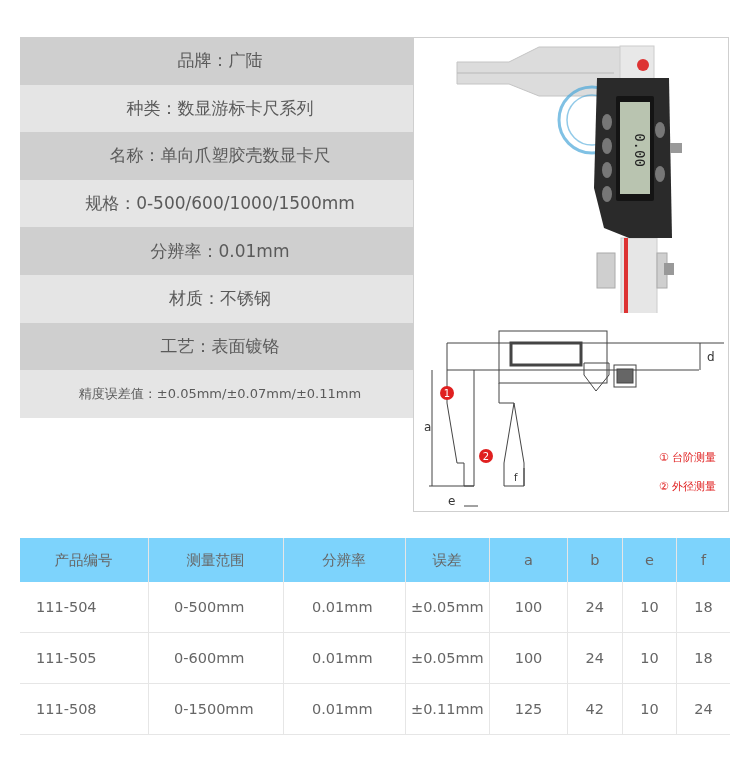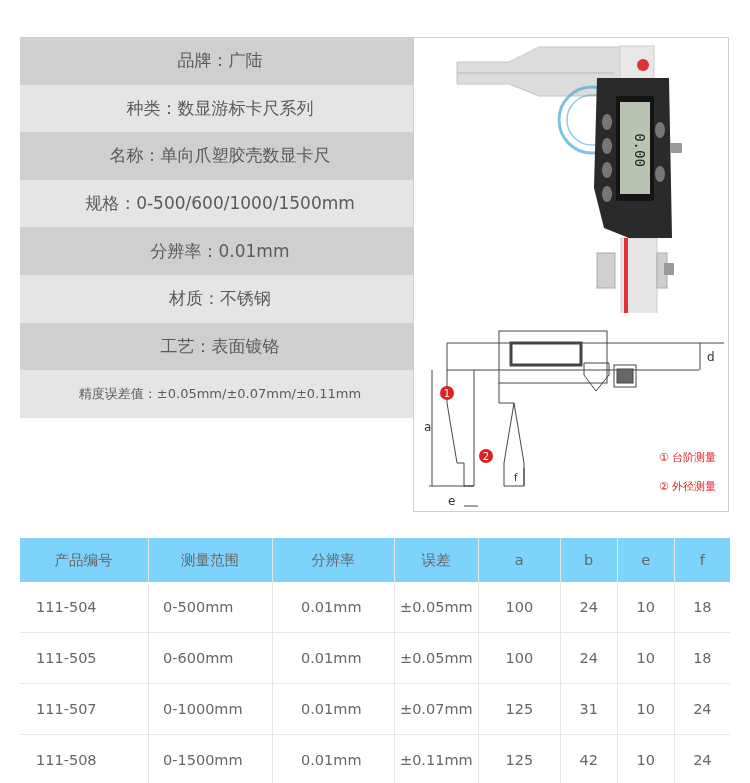--- a/index.html
+++ b/index.html
@@ -11,21 +11,21 @@
   .spec-row.last{font-size:13px;}
   .photo-panel{position:absolute;left:413px;top:37px;width:314px;height:276px;border:1px solid #cfcfcf;border-bottom:none;background:#fff;overflow:hidden;}
   .diagram-panel{position:absolute;left:413px;top:313px;width:314px;height:198px;border:1px solid #cfcfcf;border-top:none;background:#fff;overflow:hidden;}
   .legend{position:absolute;right:12px;font-size:11px;color:#e02020;}
   .spec-table{position:absolute;left:20px;top:538px;width:710px;border-collapse:collapse;font-size:14.5px;color:#666;}
   .spec-table th{background:#7dd3fc;font-weight:normal;height:42px;color:#666;font-size:14.5px;}
   .spec-table td{height:48px;border-bottom:1px solid #e6e6e6;margin-top:11px;}
   .spec-table td + td,.spec-table th + th{border-left:1px solid #e6e6e6;}
   .spec-table th{border-left-color:#e2e2e2;}
   .c0{width:111px;text-align:left;padding-left:16px;}
-  .c1{width:108px;text-align:left;padding-left:14px;}
+  .c1{width:108px;text-align:left;padding-left:25px;}
   .c2{width:92px;text-align:left;padding-left:28px;}
   .c3{width:77px;text-align:left;padding-left:5px;}
   .cn{text-align:center;}
   th.c0,th.c1,th.c2,th.c3{text-align:center;padding-left:0;}
   .lcd-text{font-family:"DejaVu Sans Mono",monospace;}
 </style>
 </head>
 <body>
 
 <div class="spec-list">
@@ -131,30 +131,20 @@
       <td class="c0">111-505</td>
       <td class="c1">0-600mm</td>
       <td class="c2">0.01mm</td>
       <td class="c3">±0.05mm</td>
       <td class="cn">100</td>
       <td class="cn">24</td>
       <td class="cn">10</td>
       <td class="cn">18</td>
     </tr>
     <tr>
-      <td class="c0">111-507</td>
-      <td class="c1">0-1000mm</td>
-      <td class="c2">0.01mm</td>
-      <td class="c3">±0.07mm</td>
-      <td class="cn">125</td>
-      <td class="cn">31</td>
-      <td class="cn">10</td>
-      <td class="cn">24</td>
-    </tr>
-    <tr>
       <td class="c0">111-508</td>
       <td class="c1">0-1500mm</td>
       <td class="c2">0.01mm</td>
       <td class="c3">±0.11mm</td>
       <td class="cn">125</td>
       <td class="cn">42</td>
       <td class="cn">10</td>
       <td class="cn">24</td>
     </tr>
   </tbody>

